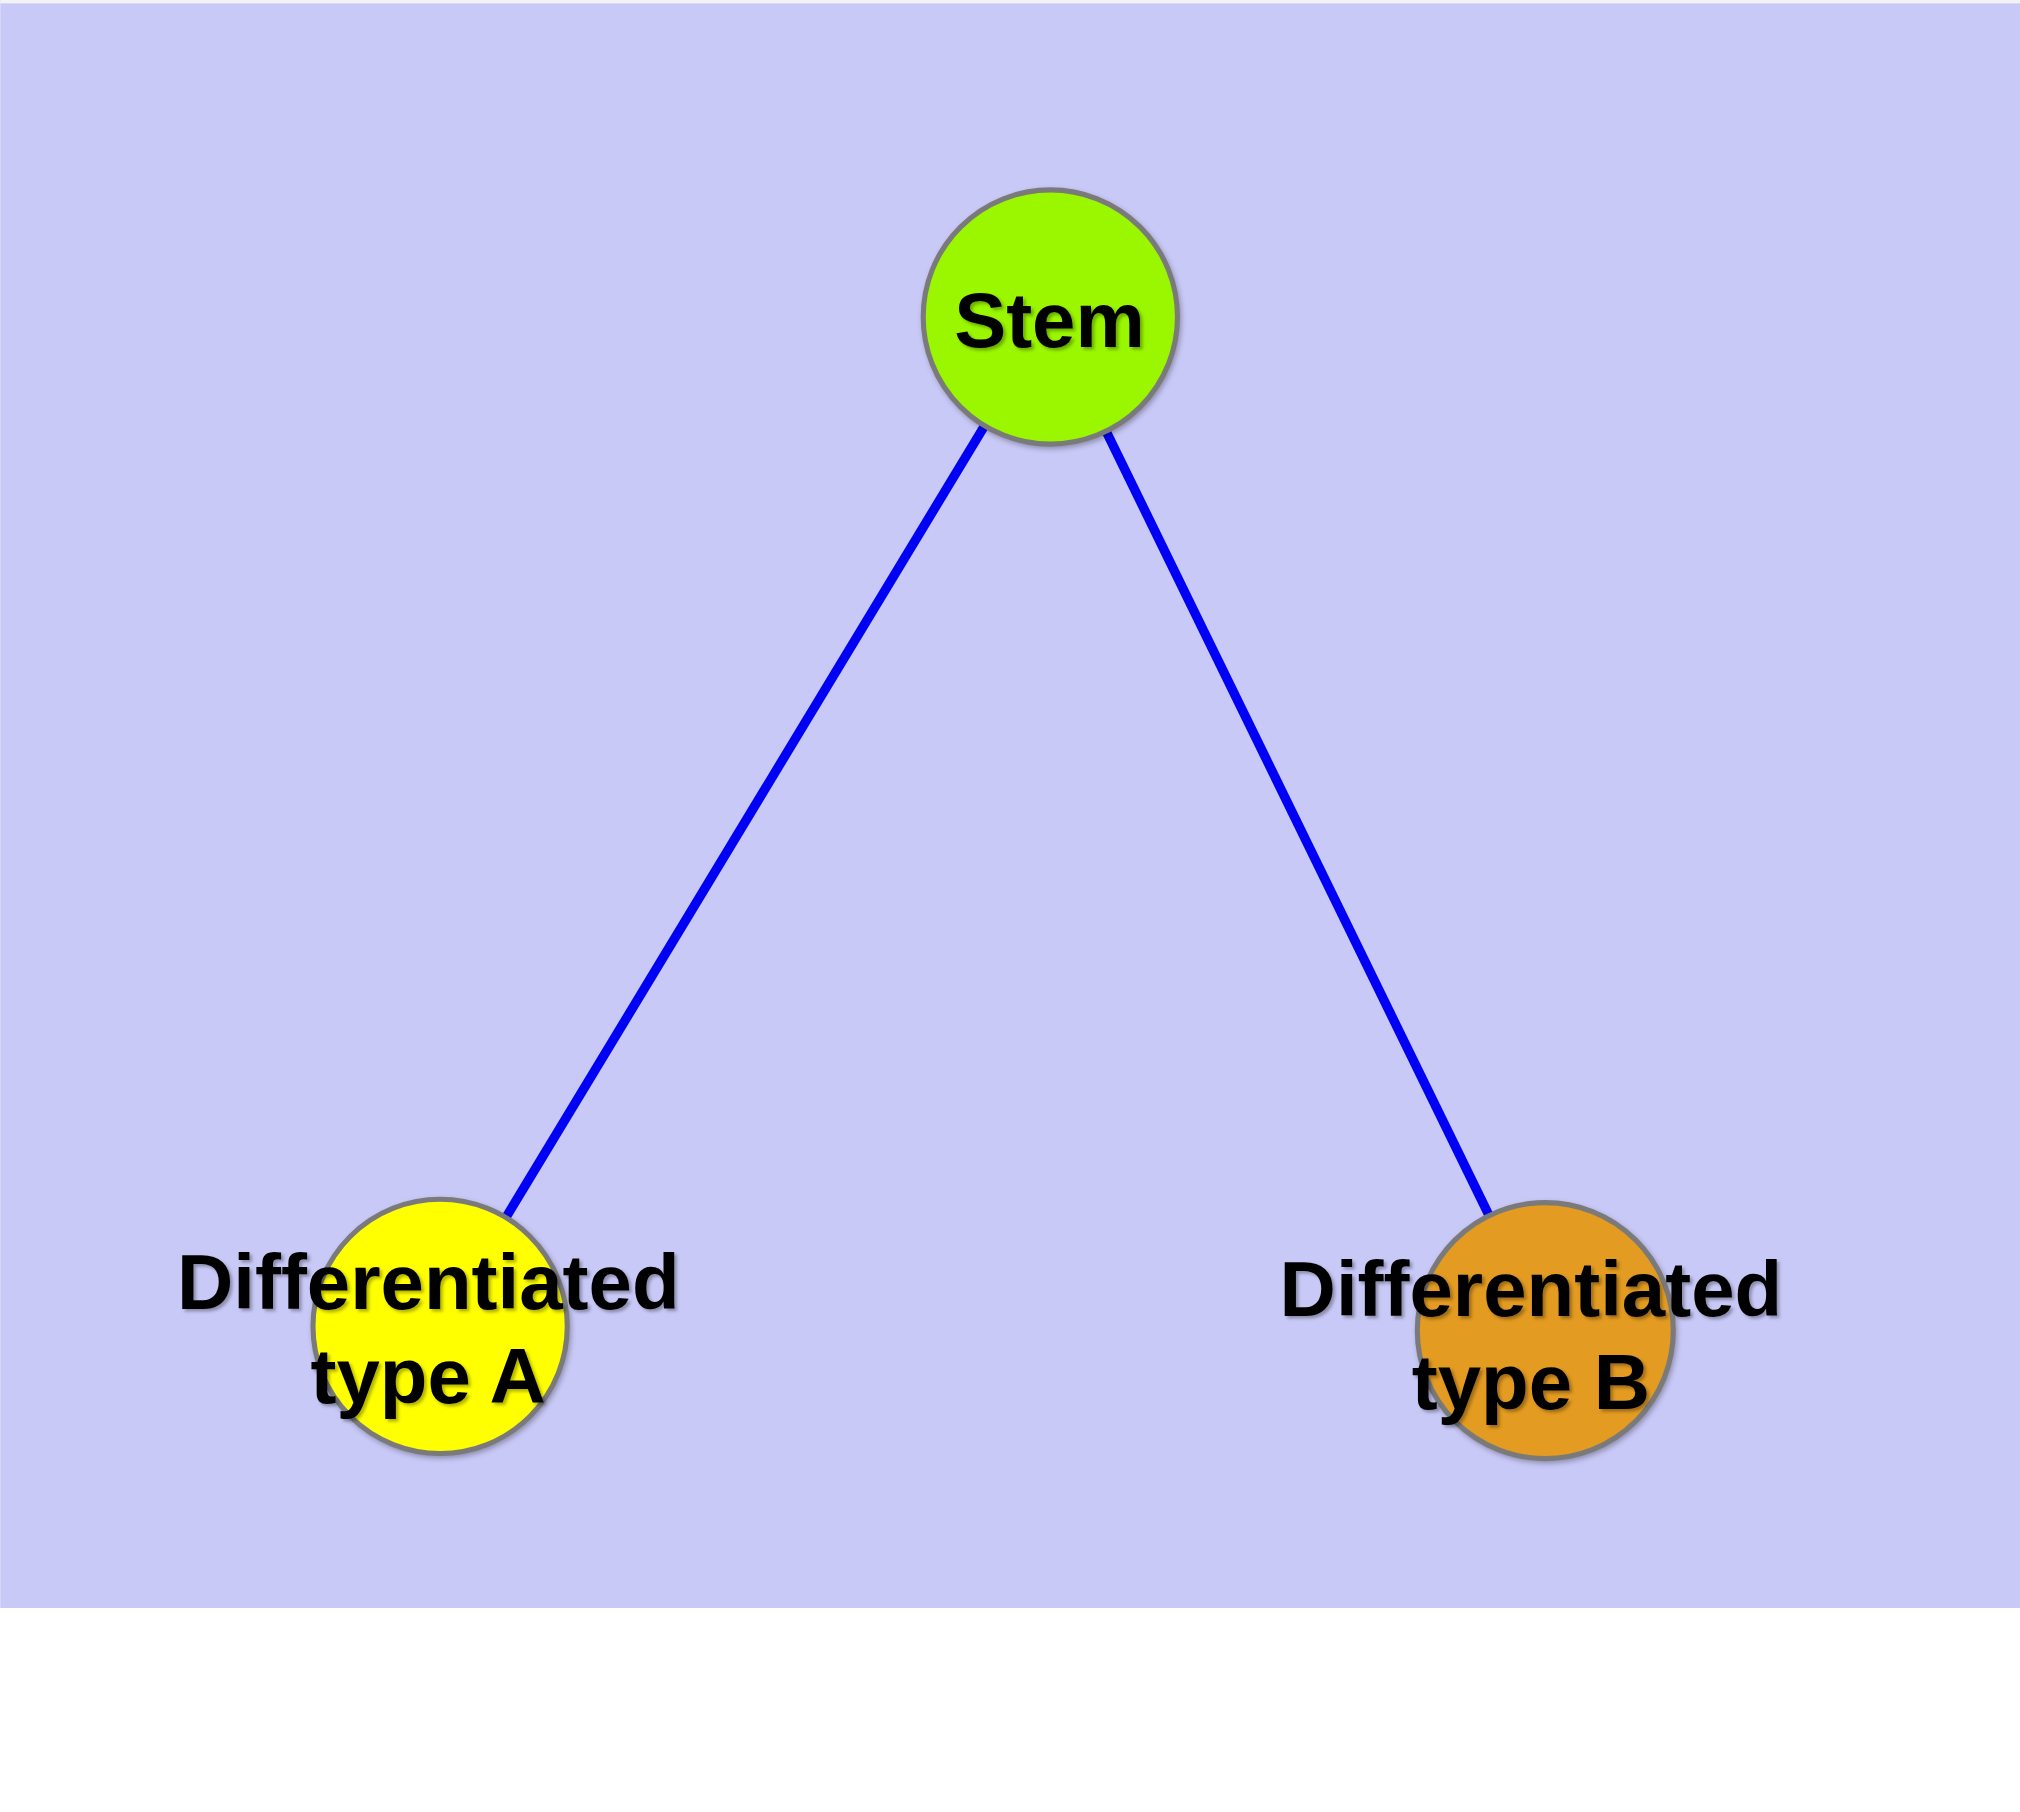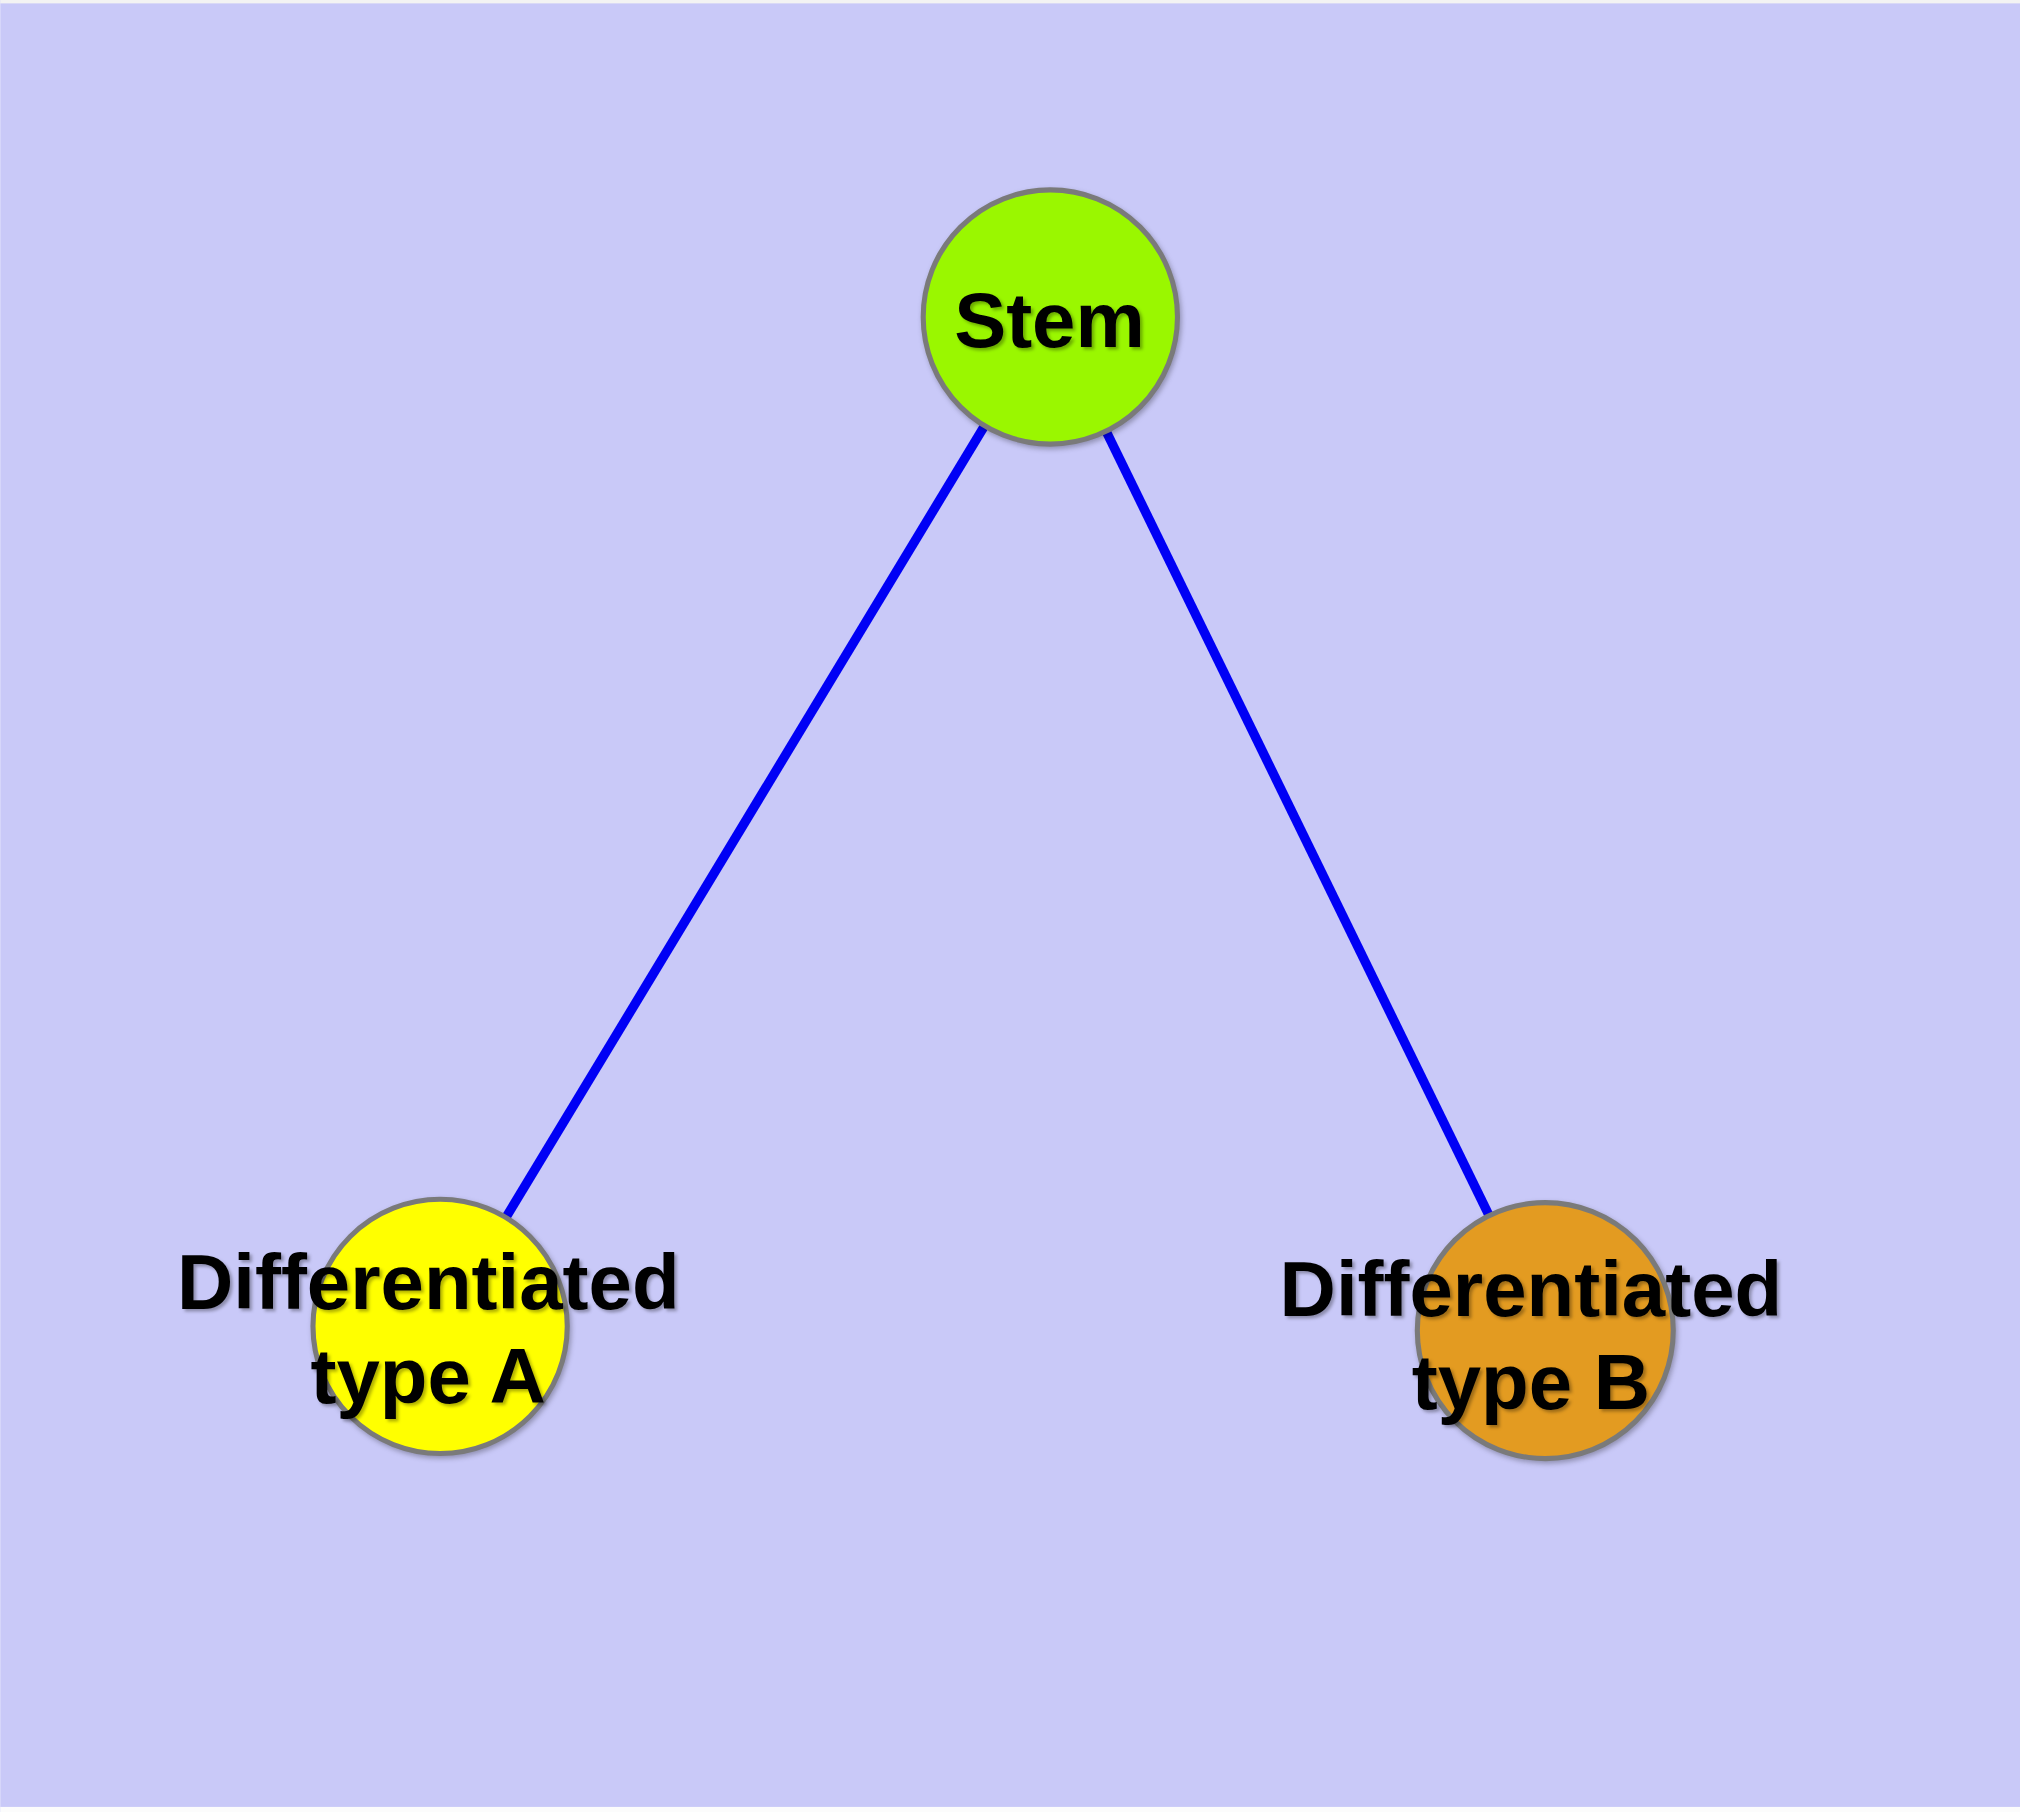--- a/index.html
+++ b/index.html
@@ -2,21 +2,21 @@
 <html style="font-size:13.6px"><head>
 <meta charset="utf-8">
 <style>
   html, body {
     margin: 0;
     padding: 0;
     background: #ffffff;
   }
   .stage {
     width: 2021px;
-    height: 1812px;
+    height: 1608px;
     position: relative;
     overflow: hidden;
   }
   svg.diagram {
     display: block;
     width: 2021px;
     height: 1812px;
   }
   .edge {
     stroke-width: 11;

